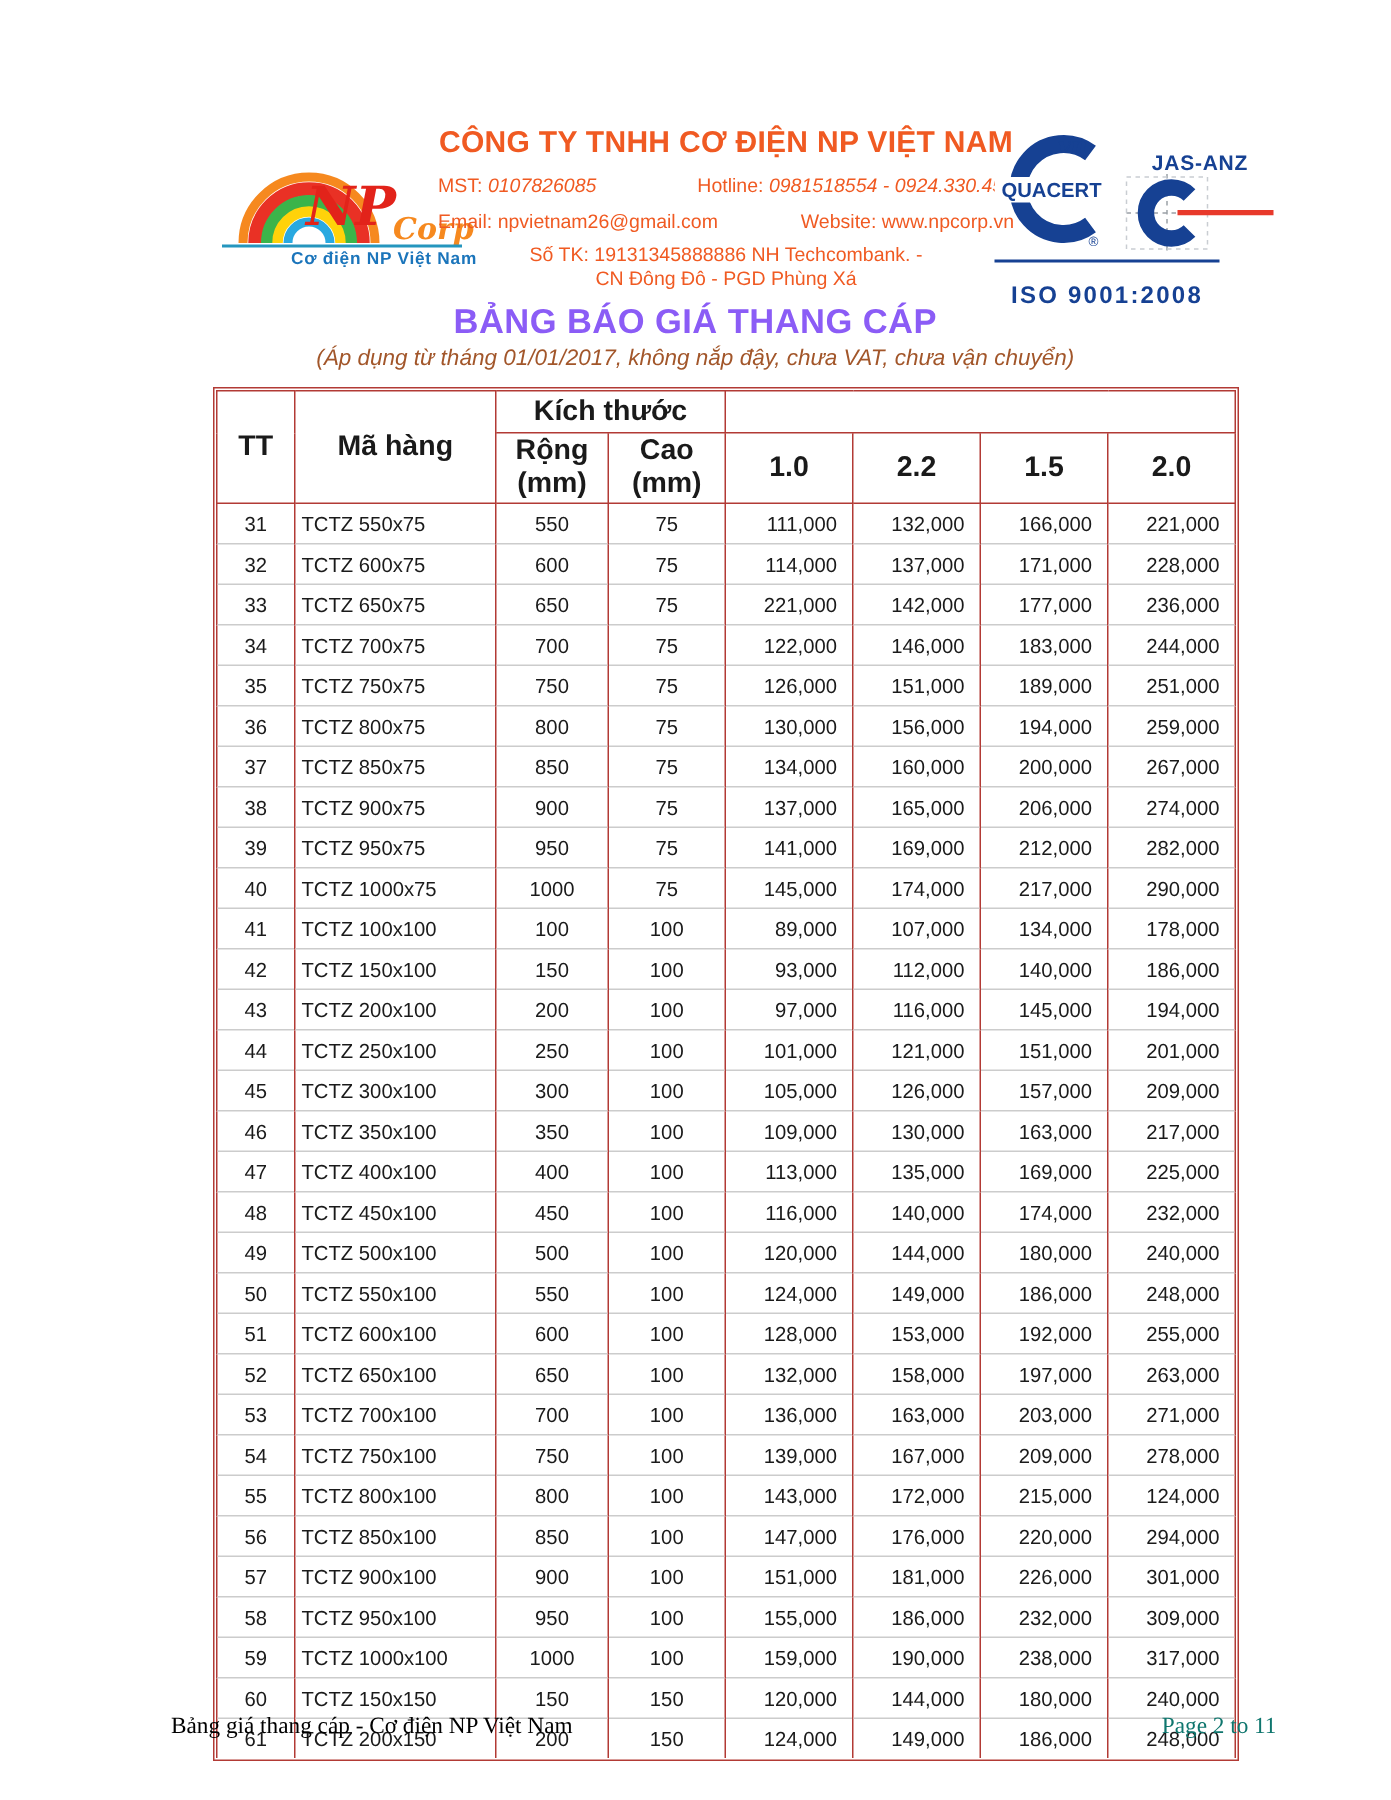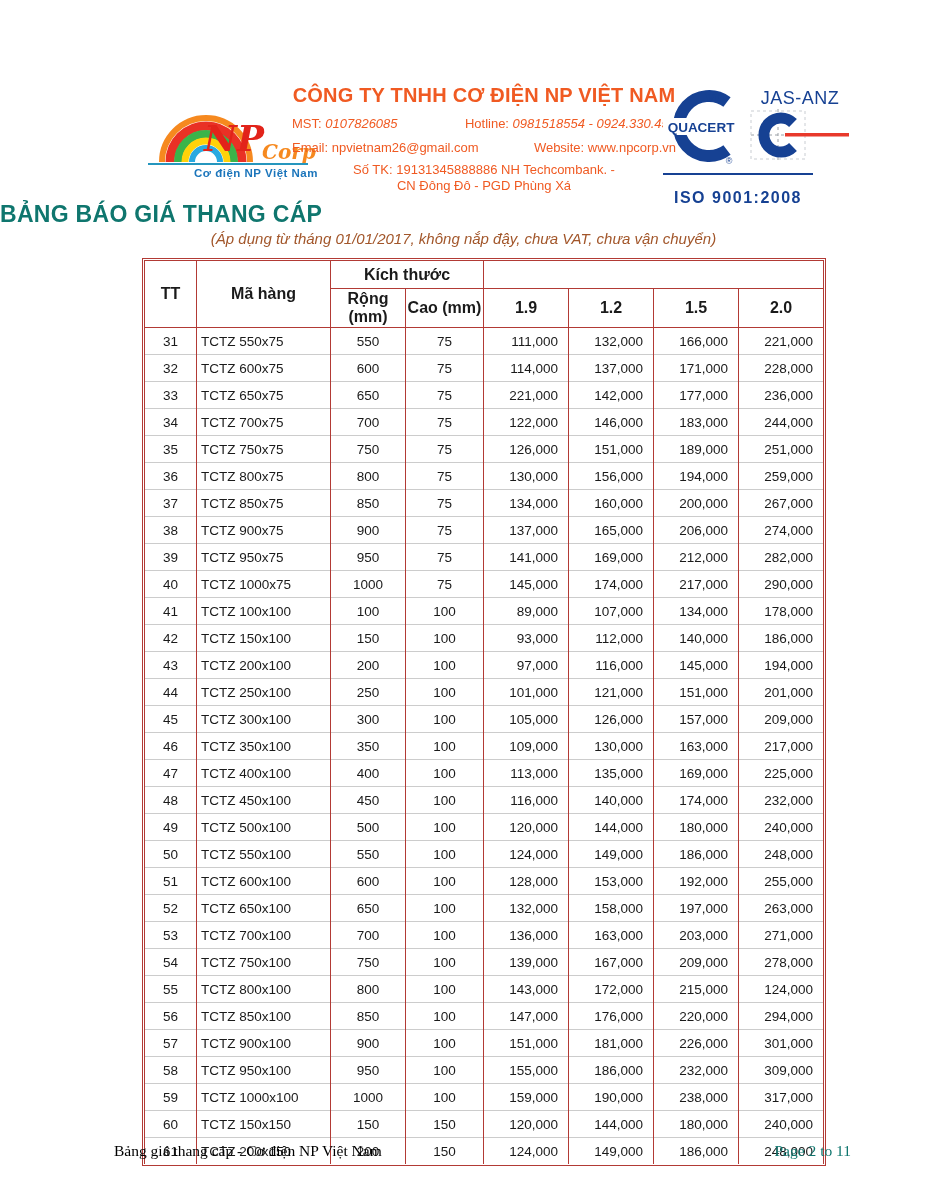--- a/index.html
+++ b/index.html
@@ -21,36 +21,36 @@
   .company-name{font-size:20px;font-weight:bold;text-align:center;white-space:nowrap;letter-spacing:.2px;}
   .info-line{display:flex;justify-content:space-between;font-size:13px;margin-top:9px;padding:0 4px;}
   .info-line .lbl{font-weight:normal;}
   .ital{font-style:italic;}
   .info-center{text-align:center;font-size:13px;margin-top:7px;}
   .info-center2{text-align:center;font-size:13px;margin-top:1px;}
 
   .certs{position:absolute;left:663px;top:88px;width:196px;color:#164193;}
   .certs-row{display:flex;align-items:flex-start;}
   .jas-col{display:flex;flex-direction:column;align-items:center;margin-left:2px;}
-  .jas-label{font-size:18px;font-weight:normal;letter-spacing:.5px;margin-top:0;}
+  .jas-label{font-size:14px;font-weight:bold;letter-spacing:.5px;margin-top:12px;}
   .iso-text{margin-top:3px;border-top:2px solid #164193;padding-top:14px;width:150px;
             font-size:16px;font-weight:bold;letter-spacing:1.5px;text-align:center;white-space:nowrap;}
 
   
-  .doc-title{position:absolute;left:0;top:201px;width:100%;
-             font-size:23px;font-weight:bold;color:#0f766e;letter-spacing:.3px;}
+  .doc-title{position:absolute;left:0;top:201px;width:100%;text-align:center;
+             font-size:23px;font-weight:bold;color:#8b5cf6;letter-spacing:.3px;}
   .doc-subtitle{position:absolute;left:0;top:230px;width:100%;text-align:center;
              font-size:15px;font-style:italic;color:#a2562a;}
 
   
   .table-wrap{position:absolute;left:142px;top:258px;width:680px;
               border:1px solid #b23a35;padding:1px;}
   table.price{border-collapse:collapse;width:100%;table-layout:fixed;
               font-size:13.5px;color:#1a1a1a;}
-  table.price th{font-weight:bold;font-size:16px;margin-left:34px;}
+  table.price th{font-weight:bold;font-size:19px;margin-left:34px;}
   table.price th{border:1px solid #b23a35;height:25px;background:#ffffff;}
   table.price td{border-left:1px solid #b23a35;border-right:1px solid #b23a35;
                  border-top:1px solid #cccccc;height:24px;background:#ffffff;}
   table.price tbody tr:first-child td{border-top:1px solid #b23a35;}
   td.c0{text-align:center;}
   td.c1{text-align:left;padding-left:4px;}
   td.c2,td.c3{text-align:center;}
   td.c4,td.c5,td.c6,td.c7{text-align:right;padding-right:10px;}
 
   
@@ -136,22 +136,22 @@
       <thead>
         <tr>
           <th rowspan="2">TT</th>
           <th rowspan="2">Mã hàng</th>
           <th colspan="2">Kích thước</th>
           <th colspan="4"></th>
         </tr>
         <tr>
           <th>Rộng (mm)</th>
           <th>Cao (mm)</th>
-          <th>1.9</th>
-          <th>1.2</th>
+          <th>1.0</th>
+          <th>2.2</th>
           <th>1.5</th>
           <th>2.0</th>
         </tr>
       </thead>
       <tbody>
           <tr>
             <td class="c0">31</td>
             <td class="c1">TCTZ 550x75</td>
             <td class="c2">550</td>
             <td class="c3">75</td>

